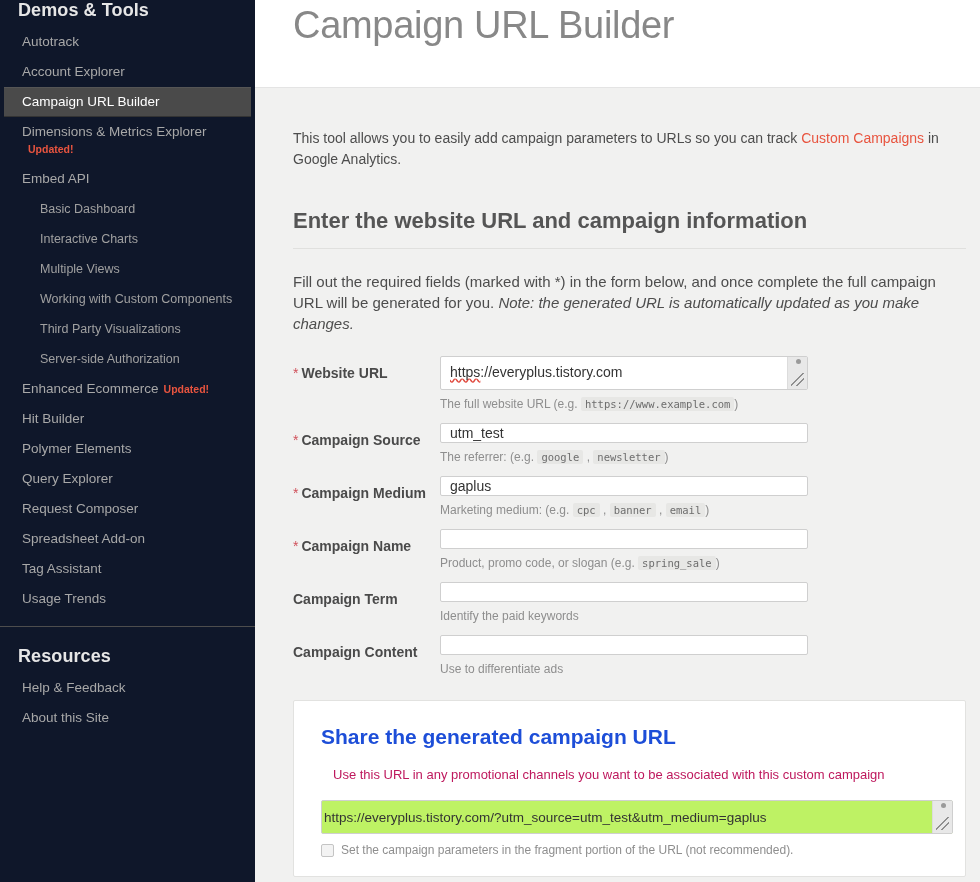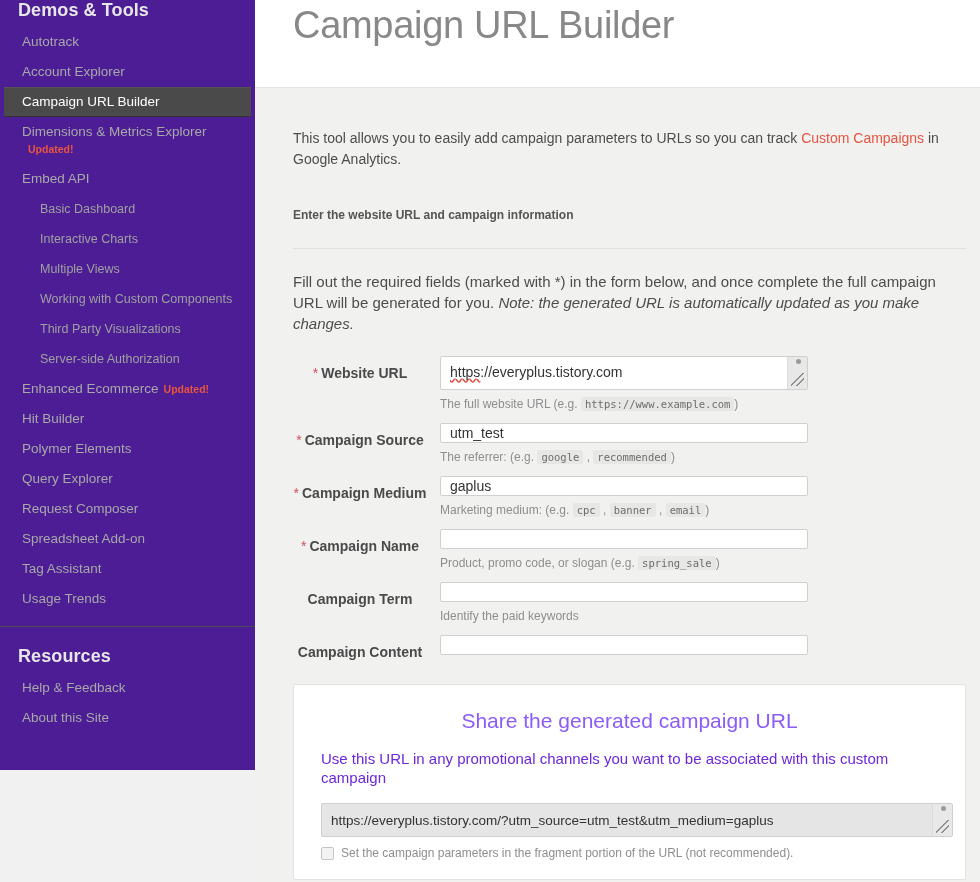--- a/index.html
+++ b/index.html
@@ -7,22 +7,22 @@
     margin: 0; padding: 0;
     width: 980px; height: 882px;
     overflow: hidden;
     font-family: "Liberation Sans", sans-serif;
     background: #f1f1f1;
   }
   #app { display: flex; width: 980px; height: 882px; }
 
   
   .sidebar {
-    width: 255px; min-width: 255px; height: 770px;
-    background: #4c1d95;
+    width: 255px; min-width: 255px; height: 882px;
+    background: #0f172a;
     color: #b3b3b3;
     overflow: hidden;
     position: relative;
     padding-top: 0;
   }
   .side-heading {
     font-size: 18px;
     font-weight: bold;
     color: #e6e6e6;
     padding: 0 0 0 18px;
@@ -95,25 +95,25 @@
   .intro {
     font-size: 14px;
     line-height: 21px;
     color: #4d4d4d;
     margin: 0 0 38px 0;
     max-width: 690px;
   }
   .intro a { color: #e8543f; text-decoration: none; }
 
   .section-title {
-    font-size: 12px;
+    font-size: 22px;
     font-weight: bold;
     color: #555555;
     margin: 0 0 0 0;
-    padding-bottom: 26px;
+    padding-bottom: 14px;
     border-bottom: 1px solid #e0e0de;
     max-width: 685px;
   }
   .section-note {
     font-size: 15px;
     line-height: 21px;
     color: #4d4d4d;
     margin: 22px 0 0 0;
     max-width: 685px;
   }
@@ -122,21 +122,21 @@
   
   .form { margin-top: 22px; }
   .form-row {
     display: flex;
     align-items: flex-start;
     margin-bottom: 11px;
   }
   .form-label {
     width: 147px;
     min-width: 147px;
-    text-align: center;
+    text-align: left;
     padding-right: 13px;
     padding-top: 8px;
     font-size: 14px;
     font-weight: bold;
     color: #4a4a4a;
     line-height: 18px;
   }
   .req { color: #d0505a; font-weight: normal; margin-right: 3px; }
   .field-col { flex: 1 1 auto; max-width: 370px; }
   .txt {
@@ -215,42 +215,41 @@
   .share-panel {
     margin: 23px 0 0 0;
     background: #ffffff;
     border: 1px solid #e2e2e0;
     border-radius: 2px;
     max-width: 686px;
     padding: 25px 27px 18px 27px;
   }
   .share-title {
     font-size: 21px;
-    font-weight: normal;
-    color: #8b5cf6;
+    font-weight: bold;
+    color: #1d4ed8;
     margin: 0 0 18px 0;
     line-height: 1;
-    text-align: center;
   }
   .share-sub {
-    font-size: 15px;
-    color: #6d28d9;
-    margin: 0 0 16px 0;
+    font-size: 13px;
+    color: #be185d;
+    margin: 0 0 16px 12px;
     line-height: 19px;
   }
   .share-area-wrap { position: relative; width: 632px; }
   .share-area {
     width: 632px;
     height: 34px;
     border: 1px solid #cfcfcf;
-    background: #e5e5e5;
+    background: #bef264;
     border-radius: 2px;
     font-size: 13.5px;
     color: #333;
-    padding: 7px 24px 7px 9px;
+    padding: 7px 24px 7px 2px;
     font-family: "Liberation Sans", sans-serif;
     resize: none; overflow: hidden; outline: none;
     line-height: 20px;
     display: block;
   }
   .chk-row {
     display: flex;
     align-items: flex-start;
     margin-top: 9px;
   }
@@ -330,21 +329,21 @@
                 <span class="area-text"><span class="spell">https</span><span>://everyplus.tistory.com</span></span>
                 <span class="resize-grip"></span>
               </div>
               <div class="hint"><span>The full website URL (e.g. </span><code>https://www.example.com</code><span>)</span></div>
             </div>
           </div>
           <div class="form-row">
             <div class="form-label"><span class="req">*</span><span>Campaign Source</span></div>
             <div class="field-col">
               <input type="text" class="txt" value="utm_test" style="">
-              <div class="hint"><span>The referrer: (e.g. </span><code>google</code> , <code>recommended</code><span>)</span></div>
+              <div class="hint"><span>The referrer: (e.g. </span><code>google</code> , <code>newsletter</code><span>)</span></div>
             </div>
           </div>
           <div class="form-row">
             <div class="form-label"><span class="req">*</span><span>Campaign Medium</span></div>
             <div class="field-col">
               <input type="text" class="txt" value="gaplus" style="">
               <div class="hint"><span>Marketing medium: (e.g. </span><code>cpc</code> , <code>banner</code> , <code>email</code><span>)</span></div>
             </div>
           </div>
           <div class="form-row">
@@ -358,20 +357,21 @@
             <div class="form-label"><span>Campaign Term</span></div>
             <div class="field-col">
               <input type="text" class="txt" style="">
               <div class="hint"><span>Identify the paid keywords</span></div>
             </div>
           </div>
           <div class="form-row">
             <div class="form-label"><span>Campaign Content</span></div>
             <div class="field-col">
               <input type="text" class="txt" style="">
+              <div class="hint"><span>Use to differentiate ads</span></div>
             </div>
           </div>
         </div>
 
       <section class="share-panel">
         <h3 class="share-title">Share the generated campaign URL</h3>
         <p class="share-sub">Use this URL in any promotional channels you want to be associated with this custom campaign</p>
 
         <div class="share-area-wrap">
           <textarea class="share-area" style="">https://everyplus.tistory.com/?utm_source=utm_test&amp;utm_medium=gaplus</textarea>

